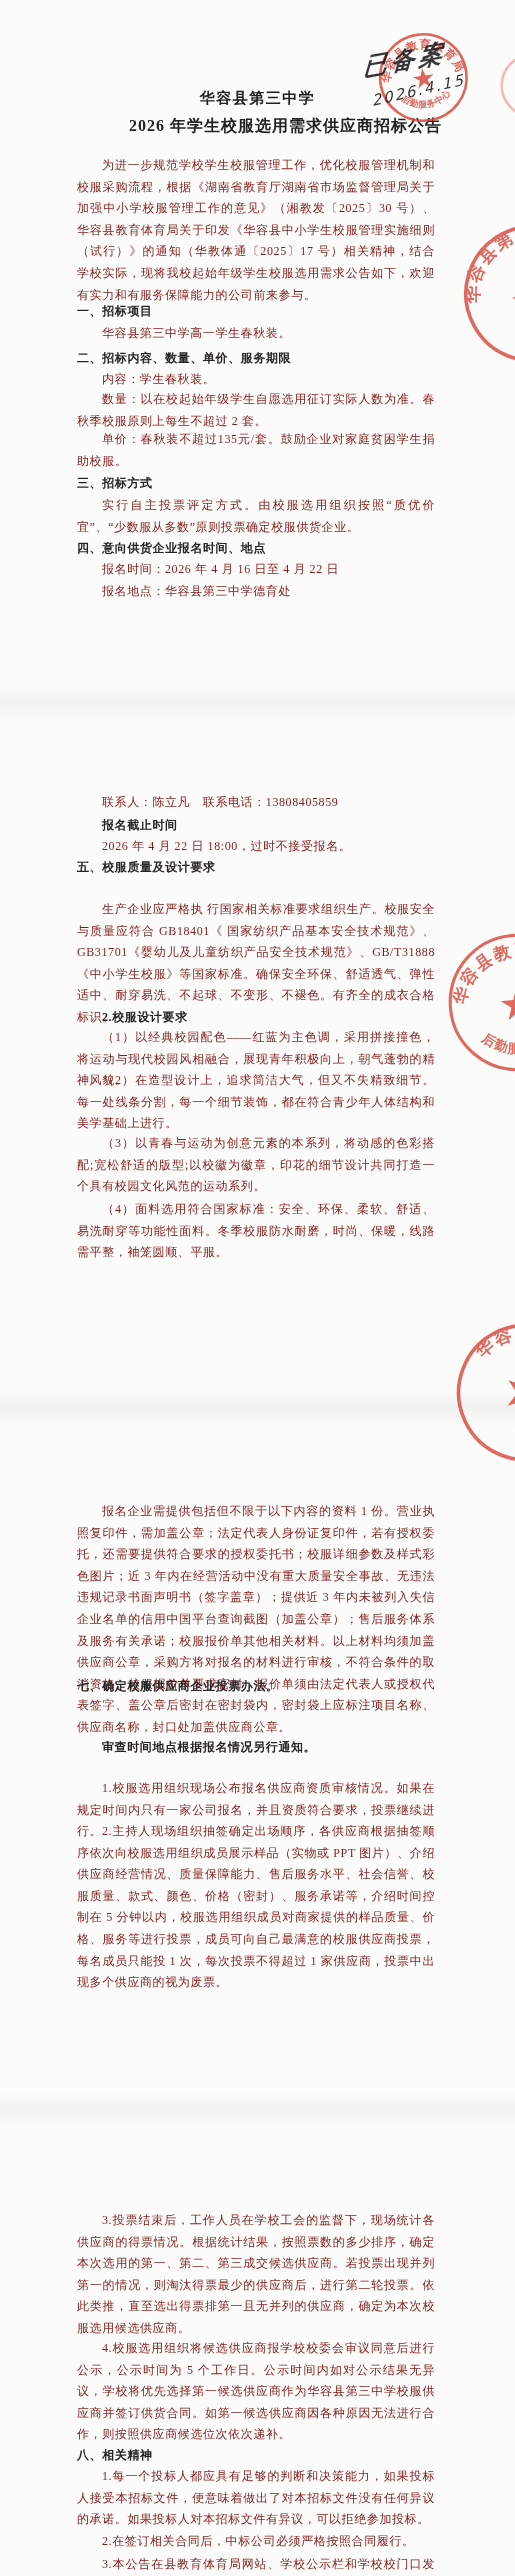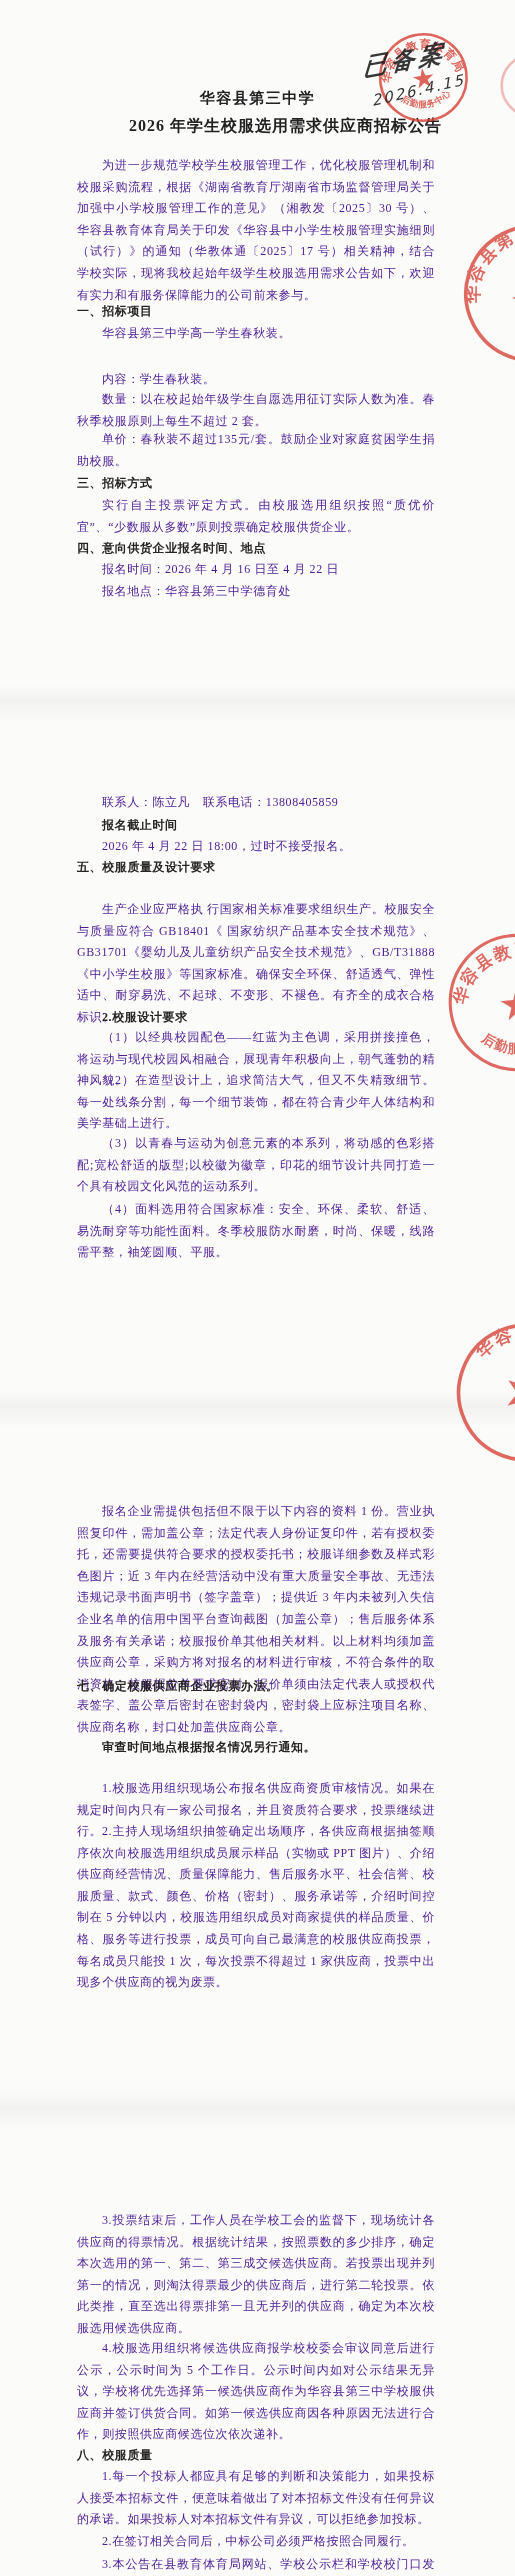--- a/index.html
+++ b/index.html
@@ -1,19 +1,19 @@
 <!DOCTYPE html>
 <html style="font-size:8.2px"><head>
 <meta charset="utf-8">
 <style>
   html,body{margin:0;padding:0;}
   body{font-family:"Liberation Serif", serif; background:#e8e8e6;}
   #page{position:relative; width:515px; height:2832px; background:#fbfbfa; overflow:hidden; margin:0 auto;}
   .p{position:absolute; left:77px; width:358px; font-size:12px; letter-spacing:0.6px;
-     line-height:21.6px; text-align:justify; color:#4c1d95;}
+     line-height:21.6px; text-align:justify; color:#7f1d1d;}
   .ind{text-indent:25px;}
   .b{font-weight:bold; color:#262422;}
   .title{position:absolute; left:0; width:100%; text-align:center; font-weight:bold; color:#222;}
   .stamp{position:absolute; pointer-events:none;}
   .stamp svg{overflow:visible;}
   .hw{position:absolute; font-family:"DejaVu Sans", sans-serif; font-style:italic; color:#1c1c1e;}
   .scanband{position:absolute; left:0; width:100%; height:36px;
      background:linear-gradient(180deg, rgba(0,0,0,0) 0%, rgba(115,115,110,0.07) 45%, rgba(0,0,0,0) 100%);}
   .sealink{fill:none; stroke:#d8453a; }
   .sealtxt{fill:#d8453a;}
@@ -28,20 +28,21 @@
   <div class="scanband" style="top:2092px"></div>
 
   <div class="title" style="top:89px; font-size:15px; letter-spacing:1.5px;">华容县第三中学</div>
   <div class="title" style="top:116px; font-size:16px; letter-spacing:1px;margin-left:28px;">2026 年学生校服选用需求供应商招标公告</div>
 
   <div class="p ind" style="top:155px">为进一步规范学校学生校服管理工作，优化校服管理机制和校服采购流程，根据《湖南省教育厅湖南省市场监督管理局关于加强中小学校服管理工作的意见》（湘教发〔2025〕30 号）、华容县教育体育局关于印发《华容县中小学生校服管理实施细则（试行）》的通知（华教体通〔2025〕17 号）相关精神，结合学校实际，现将我校起始年级学生校服选用需求公告如下，欢迎有实力和有服务保障能力的公司前来参与。</div>
 
   <div class="p b" style="top:301px">一、招标项目</div>
   <div class="p ind" style="top:323px">华容县第三中学高一学生春秋装。</div>
 
+  <div class="p b" style="top:348px">二、招标内容、数量、单价、服务期限</div>
   <div class="p ind" style="top:369px">内容：学生春秋装。</div>
   <div class="p ind" style="top:389px">数量：以在校起始年级学生自愿选用征订实际人数为准。春秋季校服原则上每生不超过 2 套。</div>
   <div class="p ind" style="top:429px">单价：春秋装不超过135元/套。鼓励企业对家庭贫困学生捐助校服。</div>
 
   <div class="p ind" style="top:495px">实行自主投票评定方式。由校服选用组织按照“质优价宜”、“少数服从多数”原则投票确定校服供货企业。</div>
   <div class="p b" style="top:473px">三、招标方式</div>
 
   <div class="p b" style="top:538px">四、意向供货企业报名时间、地点</div>
   <div class="p ind" style="top:559px">报名时间：2026 年 4 月 16 日至 4 月 22 日</div>
   <div class="p ind" style="top:581px">报名地点：华容县第三中学德育处</div>
@@ -60,21 +61,21 @@
 
   <div class="p ind" style="top:1501px">报名企业需提供包括但不限于以下内容的资料 1 份。营业执照复印件，需加盖公章；法定代表人身份证复印件，若有授权委托，还需要提供符合要求的授权委托书；校服详细参数及样式彩色图片；近 3 年内在经营活动中没有重大质量安全事故、无违法违规记录书面声明书（签字盖章）；提供近 3 年内未被列入失信企业名单的信用中国平台查询截图（加盖公章）；售后服务体系及服务有关承诺；校服报价单其他相关材料。以上材料均须加盖供应商公章，采购方将对报名的材料进行审核，不符合条件的取消资格。校服报价单要求密封，报价单须由法定代表人或授权代表签字、盖公章后密封在密封袋内，密封袋上应标注项目名称、供应商名称，封口处加盖供应商公章。</div>
   <div class="p b ind" style="top:1737px">审查时间地点根据报名情况另行通知。</div>
 
   <div class="p b" style="top:1676px">七、确定校服供应商企业投票办法。</div>
   <div class="p ind" style="top:1778px">1.校服选用组织现场公布报名供应商资质审核情况。如果在规定时间内只有一家公司报名，并且资质符合要求，投票继续进行。</div>
   <div class="p ind" style="top:1821px">2.主持人现场组织抽签确定出场顺序，各供应商根据抽签顺序依次向校服选用组织成员展示样品（实物或 PPT 图片）、介绍供应商经营情况、质量保障能力、售后服务水平、社会信誉、校服质量、款式、颜色、价格（密封）、服务承诺等，介绍时间控制在 5 分钟以内，校服选用组织成员对商家提供的样品质量、价格、服务等进行投票，成员可向自己最满意的校服供应商投票，每名成员只能投 1 次，每次投票不得超过 1 家供应商，投票中出现多个供应商的视为废票。</div>
   <div class="p ind" style="top:2210px">3.投票结束后，工作人员在学校工会的监督下，现场统计各供应商的得票情况。根据统计结果，按照票数的多少排序，确定本次选用的第一、第二、第三成交候选供应商。若投票出现并列第一的情况，则淘汰得票最少的供应商后，进行第二轮投票。依此类推，直至选出得票排第一且无并列的供应商，确定为本次校服选用候选供应商。</div>
   <div class="p ind" style="top:2338px">4.校服选用组织将候选供应商报学校校委会审议同意后进行公示，公示时间为 5 个工作日。公示时间内如对公示结果无异议，学校将优先选择第一候选供应商作为华容县第三中学校服供应商并签订供货合同。如第一候选供应商因各种原因无法进行合作，则按照供应商候选位次依次递补。</div>
 
-  <div class="p b" style="top:2445px">八、校服质量</div>
+  <div class="p b" style="top:2445px">八、相关精神</div>
   <div class="p ind" style="top:2466px">1.每一个投标人都应具有足够的判断和决策能力，如果投标人接受本招标文件，便意味着做出了对本招标文件没有任何异议的承诺。如果投标人对本招标文件有异议，可以拒绝参加投标。</div>
   <div class="p ind" style="top:2531px">2.在签订相关合同后，中标公司必须严格按照合同履行。</div>
   <div class="p ind" style="top:2554px">3.本公告在县教育体育局网站、学校公示栏和学校校门口发布5 个工作日。公告未尽事宜，由华容县第三中学校服采购选用小组研究确定，解释权属华容县第三中学。</div>
 
   <div class="stamp" style="left:372px; top:26px; opacity:.82; transform:rotate(-8deg);">
     <svg width="103" height="103" viewBox="0 0 200 200">
       <circle cx="100" cy="100" r="84" class="sealink" stroke-width="5"></circle>
       <defs>
         <path id="pa1" d="M 38,132 A 66,66 0 1 1 162,132"></path>
         <path id="pa2" d="M 36,116 A 70,70 0 0 0 164,116"></path>

